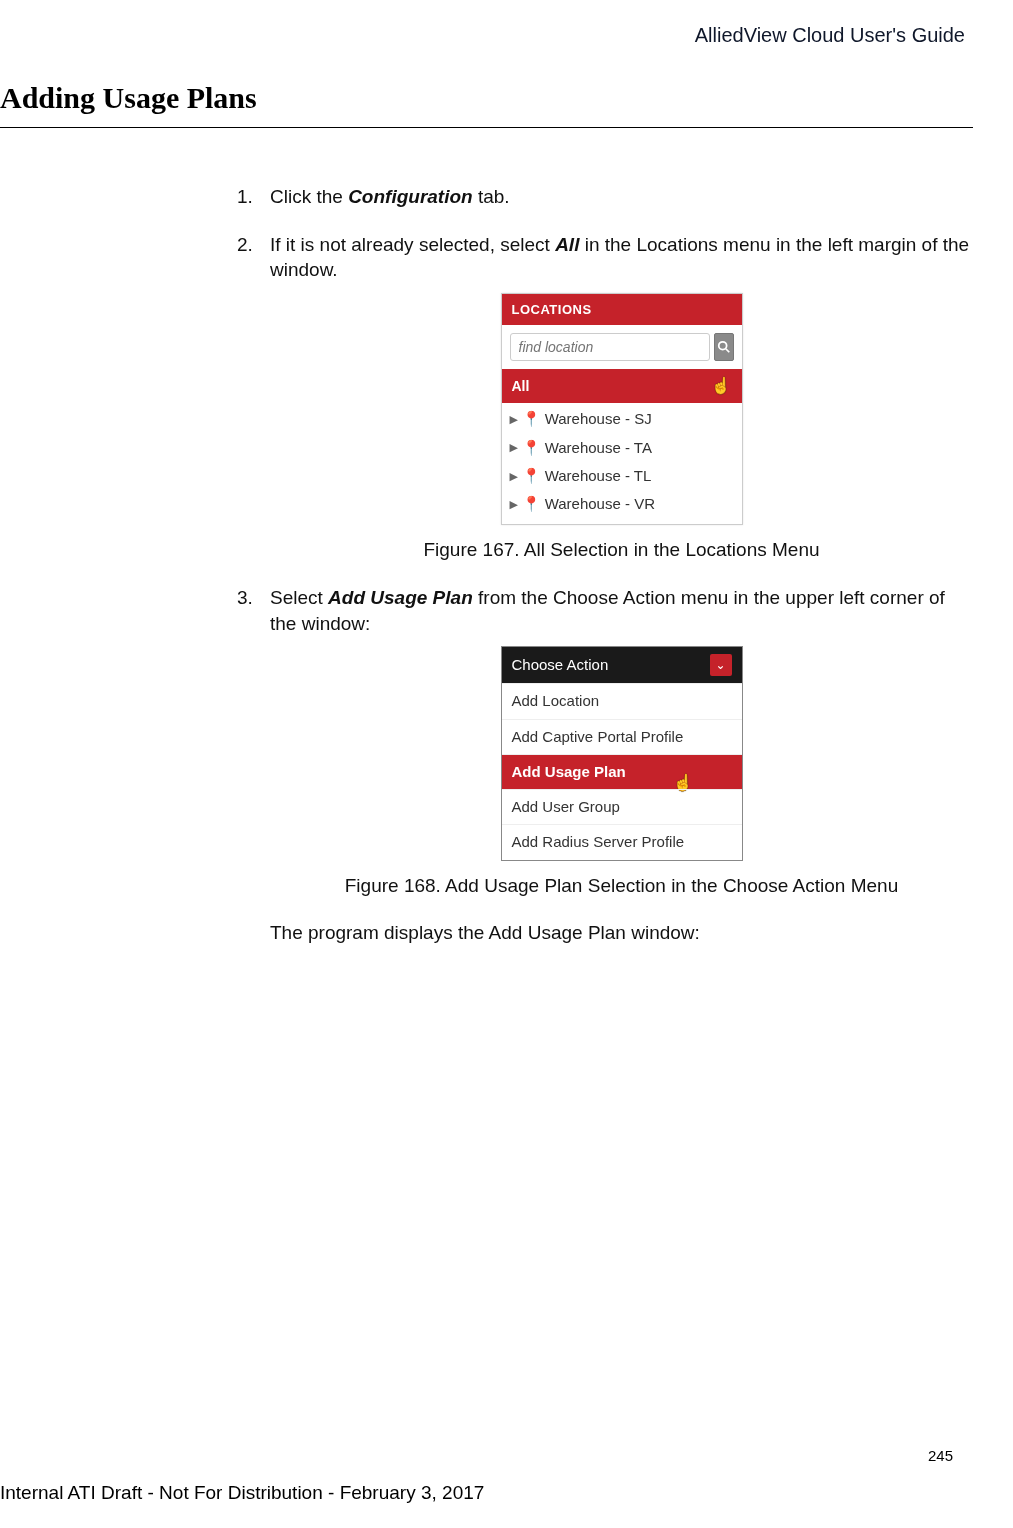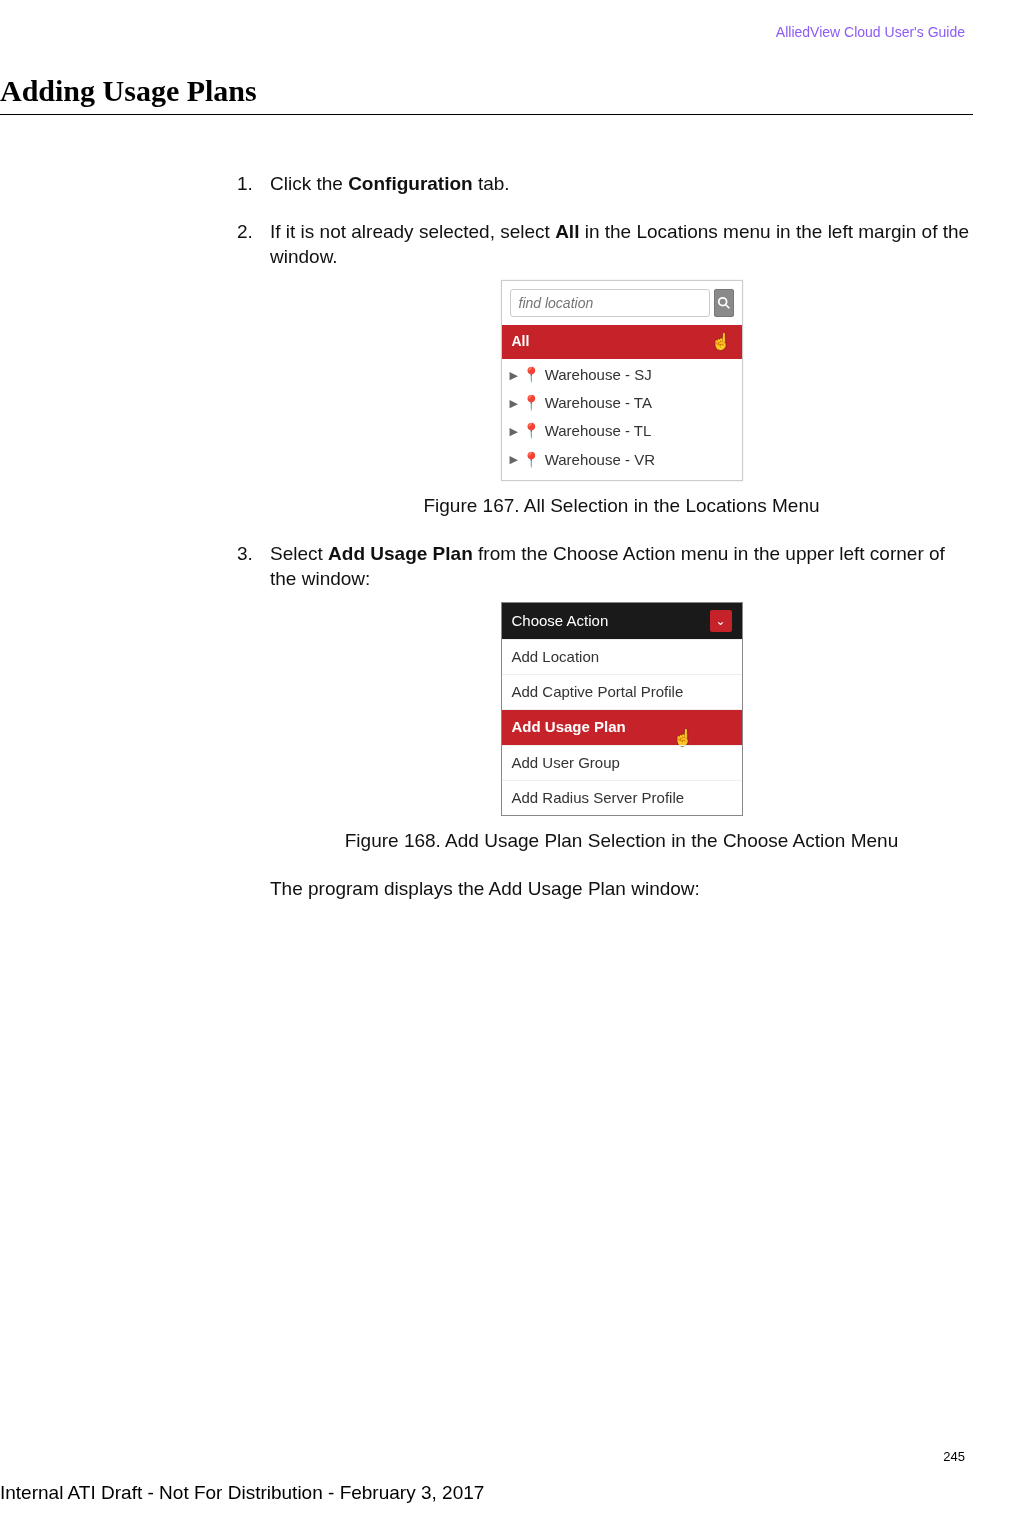--- a/index.html
+++ b/index.html
@@ -7,51 +7,51 @@
     width: 1013px;
     height: 1528px;
     background: #fff;
     font-family: Arial, Helvetica, sans-serif;
     color: #000;
     position: relative;
     padding: 24px 40px 0 0;
   }
   .header-right {
     text-align: right;
-    font-size: 14px;
-    color: #8b5cf6;
+    font-size: 20px;
+    color: #0f172a;
     padding-right: 8px;
     margin-bottom: 34px;
   }
   .section-title {
     font-family: "Times New Roman", Times, serif;
     font-size: 30px;
     font-weight: bold;
     margin-left: 0;
     padding-left: 0;
     border-bottom: 1px solid #000;
-    padding-bottom: 6px;
+    padding-bottom: 12px;
     margin-bottom: 56px;
   }
   .content {
     margin-left: 230px;
     font-size: 19px;
     line-height: 1.35;
     color: #111;
   }
   .intro { margin-bottom: 22px; }
   ol.steps {
     list-style: decimal;
     padding-left: 28px;
   }
   ol.steps > li {
     padding-left: 12px;
     margin-bottom: 22px;
   }
-  b { font-weight: bold; }
+  b { font-weight: bold; font-style: italic; }
   .figure-wrap {
     display: flex;
     flex-direction: column;
     align-items: center;
     margin: 10px 0 22px 0;
   }
   .figure-caption {
     font-size: 19px;
     text-align: center;
     margin-top: 12px;
@@ -177,22 +177,22 @@
     color: #fff;
     text-shadow: 0 0 1px #000;
   }
   .after-text {
     margin-top: 4px;
     margin-bottom: 22px;
   }
   .page-num {
     position: absolute;
     bottom: 64px;
-    right: 48px;
-    font-size: 13px;
+    right: 60px;
+    font-size: 15px;
   }
   .footer {
     position: absolute;
     bottom: 24px;
     width: 100%;
     left: 0;
     text-align: left;
     font-size: 19px;
   }
   svg.mag { width: 14px; height: 14px; }
@@ -208,20 +208,21 @@
 
   <ol class="steps">
     <li>
       <span>Click the </span><b>Configuration</b><span> tab.</span>
     </li>
     <li>
       <span>If it is not already selected, select </span><b>All</b><span> in the Locations menu in the left margin of the window.</span>
 
       <div class="figure-wrap">
         <div class="panel">
+          <div class="panel-header">LOCATIONS</div>
           <div class="search-row">
             <input class="search-input" placeholder="find location" style="">
             <div class="search-btn">
               <svg class="mag" viewBox="0 0 16 16">
                   <circle cx="6.5" cy="6.5" r="4.5" fill="none" stroke="#fff" stroke-width="2"></circle>
                   <line x1="10" y1="10" x2="14" y2="14" stroke="#fff" stroke-width="2"></line>
                 </svg>
             </div>
           </div>
           <div class="all-row">

